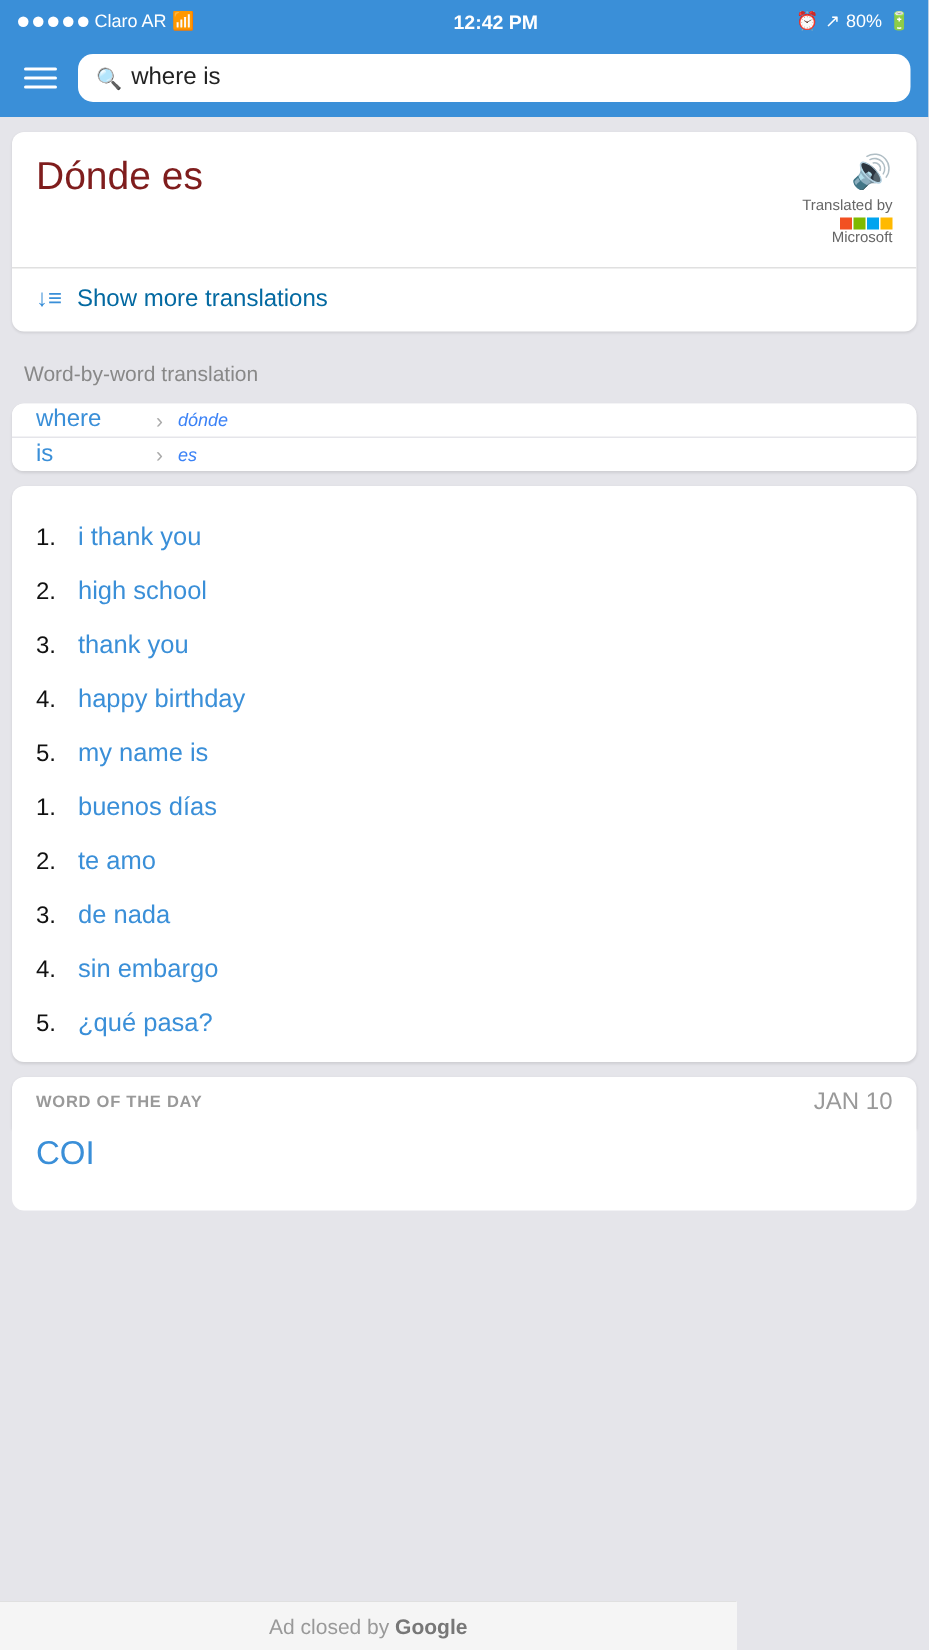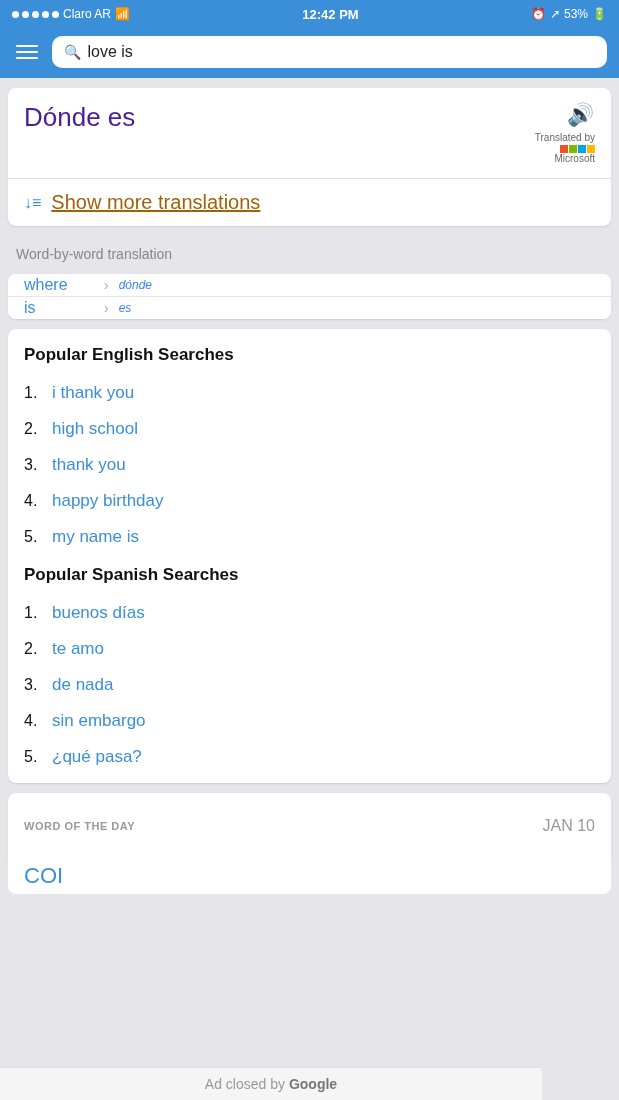--- a/index.html
+++ b/index.html
@@ -67,21 +67,21 @@
     }
     .translation-main {
       padding: 14px 16px;
       display: flex;
       align-items: flex-start;
       justify-content: space-between;
     }
     .translation-text {
       font-size: 26px;
       font-weight: 400;
-      color: #4c1d95;
+      color: #7f1d1d;
     }
     .translation-right {
       display: flex;
       flex-direction: column;
       align-items: flex-end;
       gap: 4px;
     }
     .speaker-icon {
       font-size: 22px;
       color: #555;
@@ -104,21 +104,21 @@
     }
     .show-more-row {
       border-top: 1px solid #e0e0e0;
       padding: 12px 16px;
       display: flex;
       align-items: center;
       gap: 10px;
       cursor: pointer;
     }
     .show-more-icon { color: #3a8fd8; font-size: 16px; }
-    .show-more-text { color: #a16207; font-size: 20px; text-decoration: underline; }
+    .show-more-text { color: #0369a1; font-size: 16px; }
 
     
     .section-label {
       padding: 10px 16px 12px;
       font-size: 14px;
       color: #888;
       font-weight: 400;
     }
     .word-row {
       background: white;
@@ -161,41 +161,41 @@
       cursor: pointer;
     }
     .popular-num { font-size: 16px; color: #111; min-width: 20px; }
     .popular-link { font-size: 17px; color: #3a8fd8; }
 
     
     .wotd-bar {
       background: white;
       margin: 10px 8px 0;
       border-radius: 8px 8px 0 0;
-      padding: 24px 16px;
+      padding: 8px 16px;
       display: flex;
       justify-content: space-between;
       align-items: center;
       box-shadow: 0 1px 2px rgba(0,0,0,0.1);
     }
     .wotd-label { font-size: 11px; color: #999; font-weight: 600; letter-spacing: 0.5px; text-transform: uppercase; }
     .wotd-date { font-size: 16px; color: #999; }
-    .wotd-word { font-size: 22px; color: #3a8fd8; font-weight: 400; padding: 4px 16px 5px; background: white; margin: 0 8px; border-radius: 0 0 8px 8px; }
+    .wotd-word { font-size: 22px; color: #3a8fd8; font-weight: 400; padding: 4px 16px 25px; background: white; margin: 0 8px; border-radius: 0 0 8px 8px; }
 
     
     .ad-bar {
       background: #f5f5f5;
       text-align: center;
       padding: 8px;
       font-size: 14px;
       color: #999;
       border-top: 1px solid #e0e0e0;
       position: fixed;
       bottom: 0;
-      width: 542px;
+      width: 491px;
     }
     .ad-bar span { font-family: 'Arial', sans-serif; }
     .ad-google { font-weight: 700; color: #777; }
   </style>
 </head>
 <body>
 
 <div class="status-bar">
   <div class="status-left">
     <div class="dots">
@@ -205,34 +205,34 @@
       <div class="dot"></div>
       <div class="dot"></div>
     </div>
     <span>Claro AR</span>
     <span>📶</span>
   </div>
   <div class="status-center">12:42 PM</div>
   <div class="status-right">
     <span>⏰</span>
     <span>↗</span>
-    <span>53%</span>
+    <span>80%</span>
     <span>🔋</span>
   </div>
 </div>
 
 <div class="nav-bar">
   <div class="hamburger">
     <span></span>
       <span></span>
       <span></span>
   </div>
   <div class="search-bar">
     <span class="search-icon">🔍</span>
-    <span class="search-input-text">love is</span>
+    <span class="search-input-text">where is</span>
   </div>
 </div>
 
 <div class="card">
   <div class="translation-main">
     <div class="translation-text">Dónde es</div>
     <div class="translation-right">
       <span class="speaker-icon">🔊</span>
       <div class="translated-by">
         <span>Translated by</span>
@@ -262,21 +262,20 @@
   </div>
   <div class="word-row">
     <span class="word-en">is</span>
     <span class="word-arrow">›</span>
     <span class="word-es">es</span>
   </div>
 </div>
 
 <div class="popular-card">
 
-  <div class="popular-heading">Popular English Searches</div>
   <div class="popular-item">
     <span class="popular-num">1.</span>
     <span class="popular-link">i thank you</span>
   </div>
   <div class="popular-item">
     <span class="popular-num">2.</span>
     <span class="popular-link">high school</span>
   </div>
   <div class="popular-item">
     <span class="popular-num">3.</span>
@@ -284,21 +283,20 @@
   </div>
   <div class="popular-item">
     <span class="popular-num">4.</span>
     <span class="popular-link">happy birthday</span>
   </div>
   <div class="popular-item">
     <span class="popular-num">5.</span>
     <span class="popular-link">my name is</span>
   </div>
 
-  <div class="popular-heading" style="margin-top:10px;">Popular Spanish Searches</div>
   <div class="popular-item">
     <span class="popular-num">1.</span>
     <span class="popular-link">buenos días</span>
   </div>
   <div class="popular-item">
     <span class="popular-num">2.</span>
     <span class="popular-link">te amo</span>
   </div>
   <div class="popular-item">
     <span class="popular-num">3.</span>

